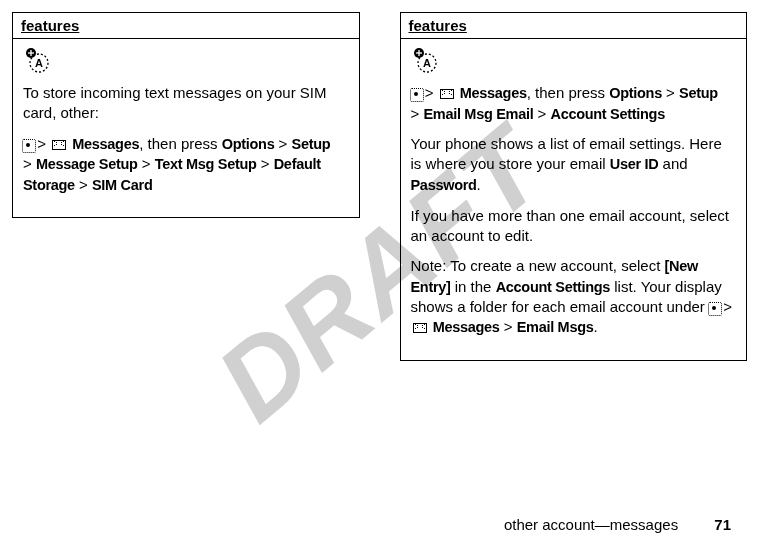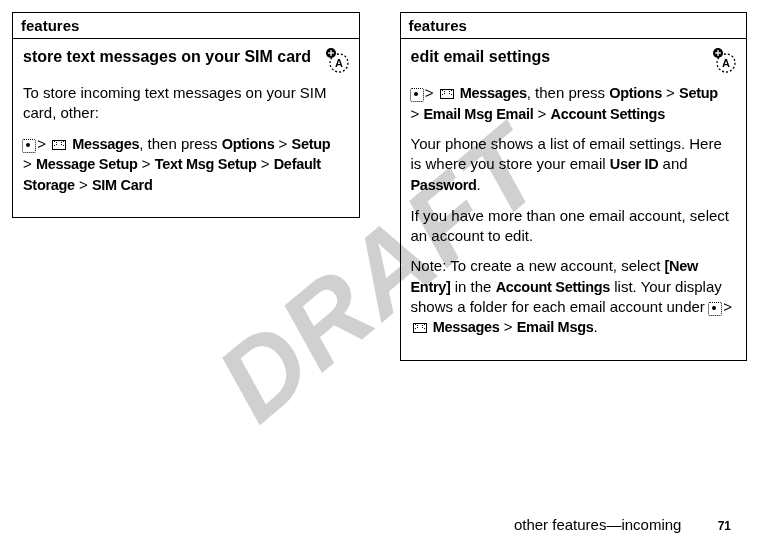--- a/index.html
+++ b/index.html
@@ -32,20 +32,21 @@
     }
     .column {
       flex: 1;
     }
     .features-header {
       border: 1px solid #000;
       border-bottom: none;
       padding: 4px 8px;
       font-weight: bold;
       font-size: 15px;
+      text-decoration: underline;
     }
     .box {
       border: 1px solid #000;
       padding: 8px 10px 12px 10px;
     }
     .title-row {
       display: flex;
       align-items: flex-start;
       gap: 6px;
       margin-bottom: 10px;
@@ -73,21 +74,21 @@
       letter-spacing: -0.3px;
     }
     .footer {
       position: absolute;
       bottom: 14px;
       right: 28px;
       font-size: 15px;
     }
     .pagenum {
       font-weight: bold;
-      font-size: 12px;
+      font-size: 15px;
       margin-left: 32px;
     }
     .sym {
       font-family: Arial, sans-serif;
     }
     .envelope {
       display: inline-block;
       width: 14px;
       height: 10px;
       border: 1px solid #000;
@@ -132,21 +133,20 @@
 <body>
 
 <div class="watermark">DRAFT</div>
 
 <div class="content">
 
   <div class="column">
     <div class="features-header">features</div>
     <div class="box">
       <div class="title-row">
-        <div class="title">store text messages on your SIM card</div>
         <svg class="badge" width="26" height="26" viewBox="0 0 26 26">
           <circle cx="16" cy="16" r="9" fill="none" stroke="#000" stroke-width="1.3" stroke-dasharray="2 2"></circle>
           <text x="16" y="20" font-size="11" font-weight="bold" text-anchor="middle" font-family="Arial">A</text>
           <circle cx="8" cy="6" r="5" fill="#000"></circle>
           <line x1="8" y1="3" x2="8" y2="9" stroke="#fff" stroke-width="1.3"></line>
           <line x1="5" y1="6" x2="11" y2="6" stroke="#fff" stroke-width="1.3"></line>
         </svg>
       </div>
       <p>To store incoming text messages on your SIM card, other:</p>
       <p>
@@ -155,21 +155,20 @@
         <span class="envelope"></span>
         <span class="cond">Messages</span><span>, then press </span><span class="cond">Options</span><span> &gt; </span><span class="cond">Setup</span><span> &gt;&nbsp;</span><span class="cond">Message Setup</span><span> &gt;&nbsp;</span><span class="cond">Text Msg Setup</span><span> &gt;&nbsp;</span><span class="cond">Default Storage</span><span> &gt;&nbsp;</span><span class="cond">SIM Card</span>
       </p>
     </div>
   </div>
 
   <div class="column">
     <div class="features-header">features</div>
     <div class="box">
       <div class="title-row">
-        <div class="title">edit email settings</div>
         <svg class="badge" width="26" height="26" viewBox="0 0 26 26">
           <circle cx="16" cy="16" r="9" fill="none" stroke="#000" stroke-width="1.3" stroke-dasharray="2 2"></circle>
           <text x="16" y="20" font-size="11" font-weight="bold" text-anchor="middle" font-family="Arial">A</text>
           <circle cx="8" cy="6" r="5" fill="#000"></circle>
           <line x1="8" y1="3" x2="8" y2="9" stroke="#fff" stroke-width="1.3"></line>
           <line x1="5" y1="6" x2="11" y2="6" stroke="#fff" stroke-width="1.3"></line>
         </svg>
       </div>
       <p>
         <span class="center-dot"></span>
@@ -183,15 +182,15 @@
       <p>If you have more than one email account, select an account to edit.</p>
       <p>
         <span class="bold">Note:</span><span> To create a new account, select </span><span class="cond">[New Entry]</span><span> in the </span><span class="cond">Account Settings</span><span> list. Your display shows a folder for each email account under </span><span class="center-dot"></span><span class="sym"> &gt; </span><span class="envelope"></span> <span class="cond">Messages</span><span> &gt; </span><span class="cond">Email Msgs</span><span>.</span>
       </p>
     </div>
   </div>
 
 </div>
 
 <div class="footer">
-  <span>other features—incoming</span>
+  <span>other account—messages</span>
   <span class="pagenum">71</span>
 </div>
 
 </body></html>

